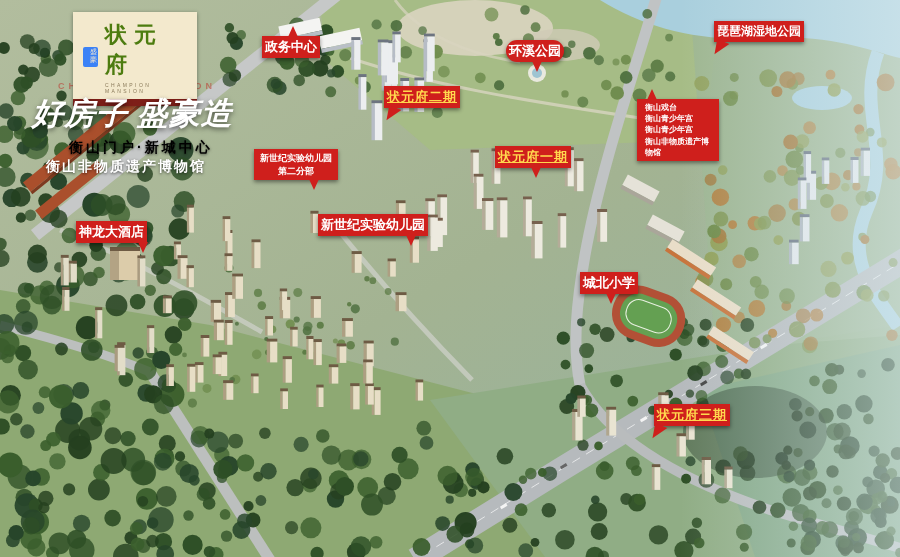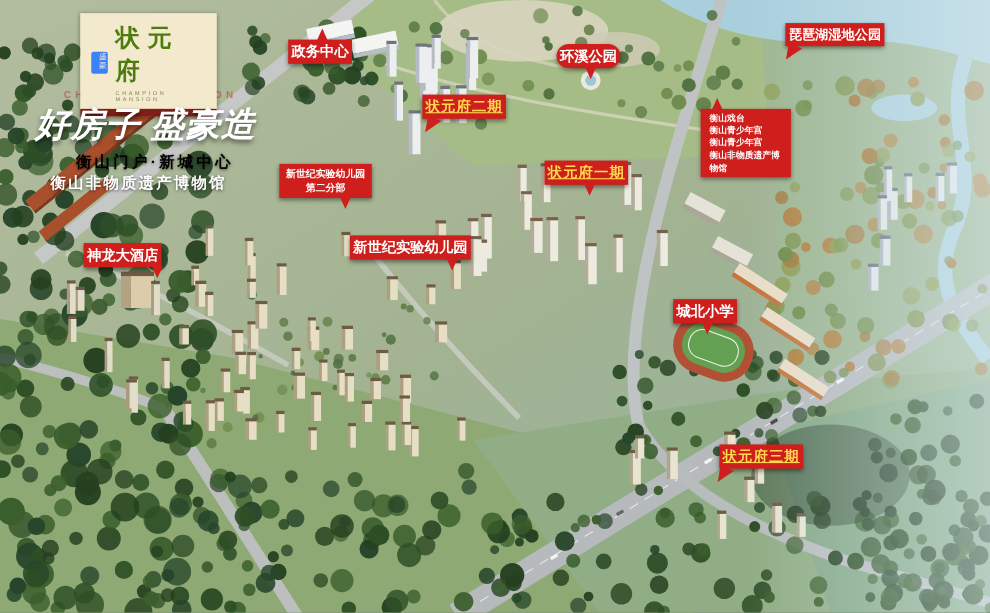--- a/index.html
+++ b/index.html
@@ -1159,21 +1159,21 @@
   <div class="map-label" style="left:318px;top:214px;">
     <span>新世纪实验幼儿园</span>
     <span class="ptr ptr-down" style="left:88px;"></span>
   </div>
 
   <div class="map-label" style="left:76px;top:221px;">
     <span>神龙大酒店</span>
     <span class="ptr ptr-down" style="left:62px;"></span>
   </div>
 
-  <div class="map-label" style="left:612px;top:272px;">
+  <div class="map-label" style="left:580px;top:272px;">
     <span>城北小学</span>
     <span class="ptr ptr-down" style="left:26px;"></span>
   </div>
 
   <div class="map-label gold" style="left:654px;top:361px;margin-top:43px;">
     <span>状元府三期</span>
     <span class="ptr ptr-down-left" style="left:-2px;"></span>
   </div>
 
 </div>

